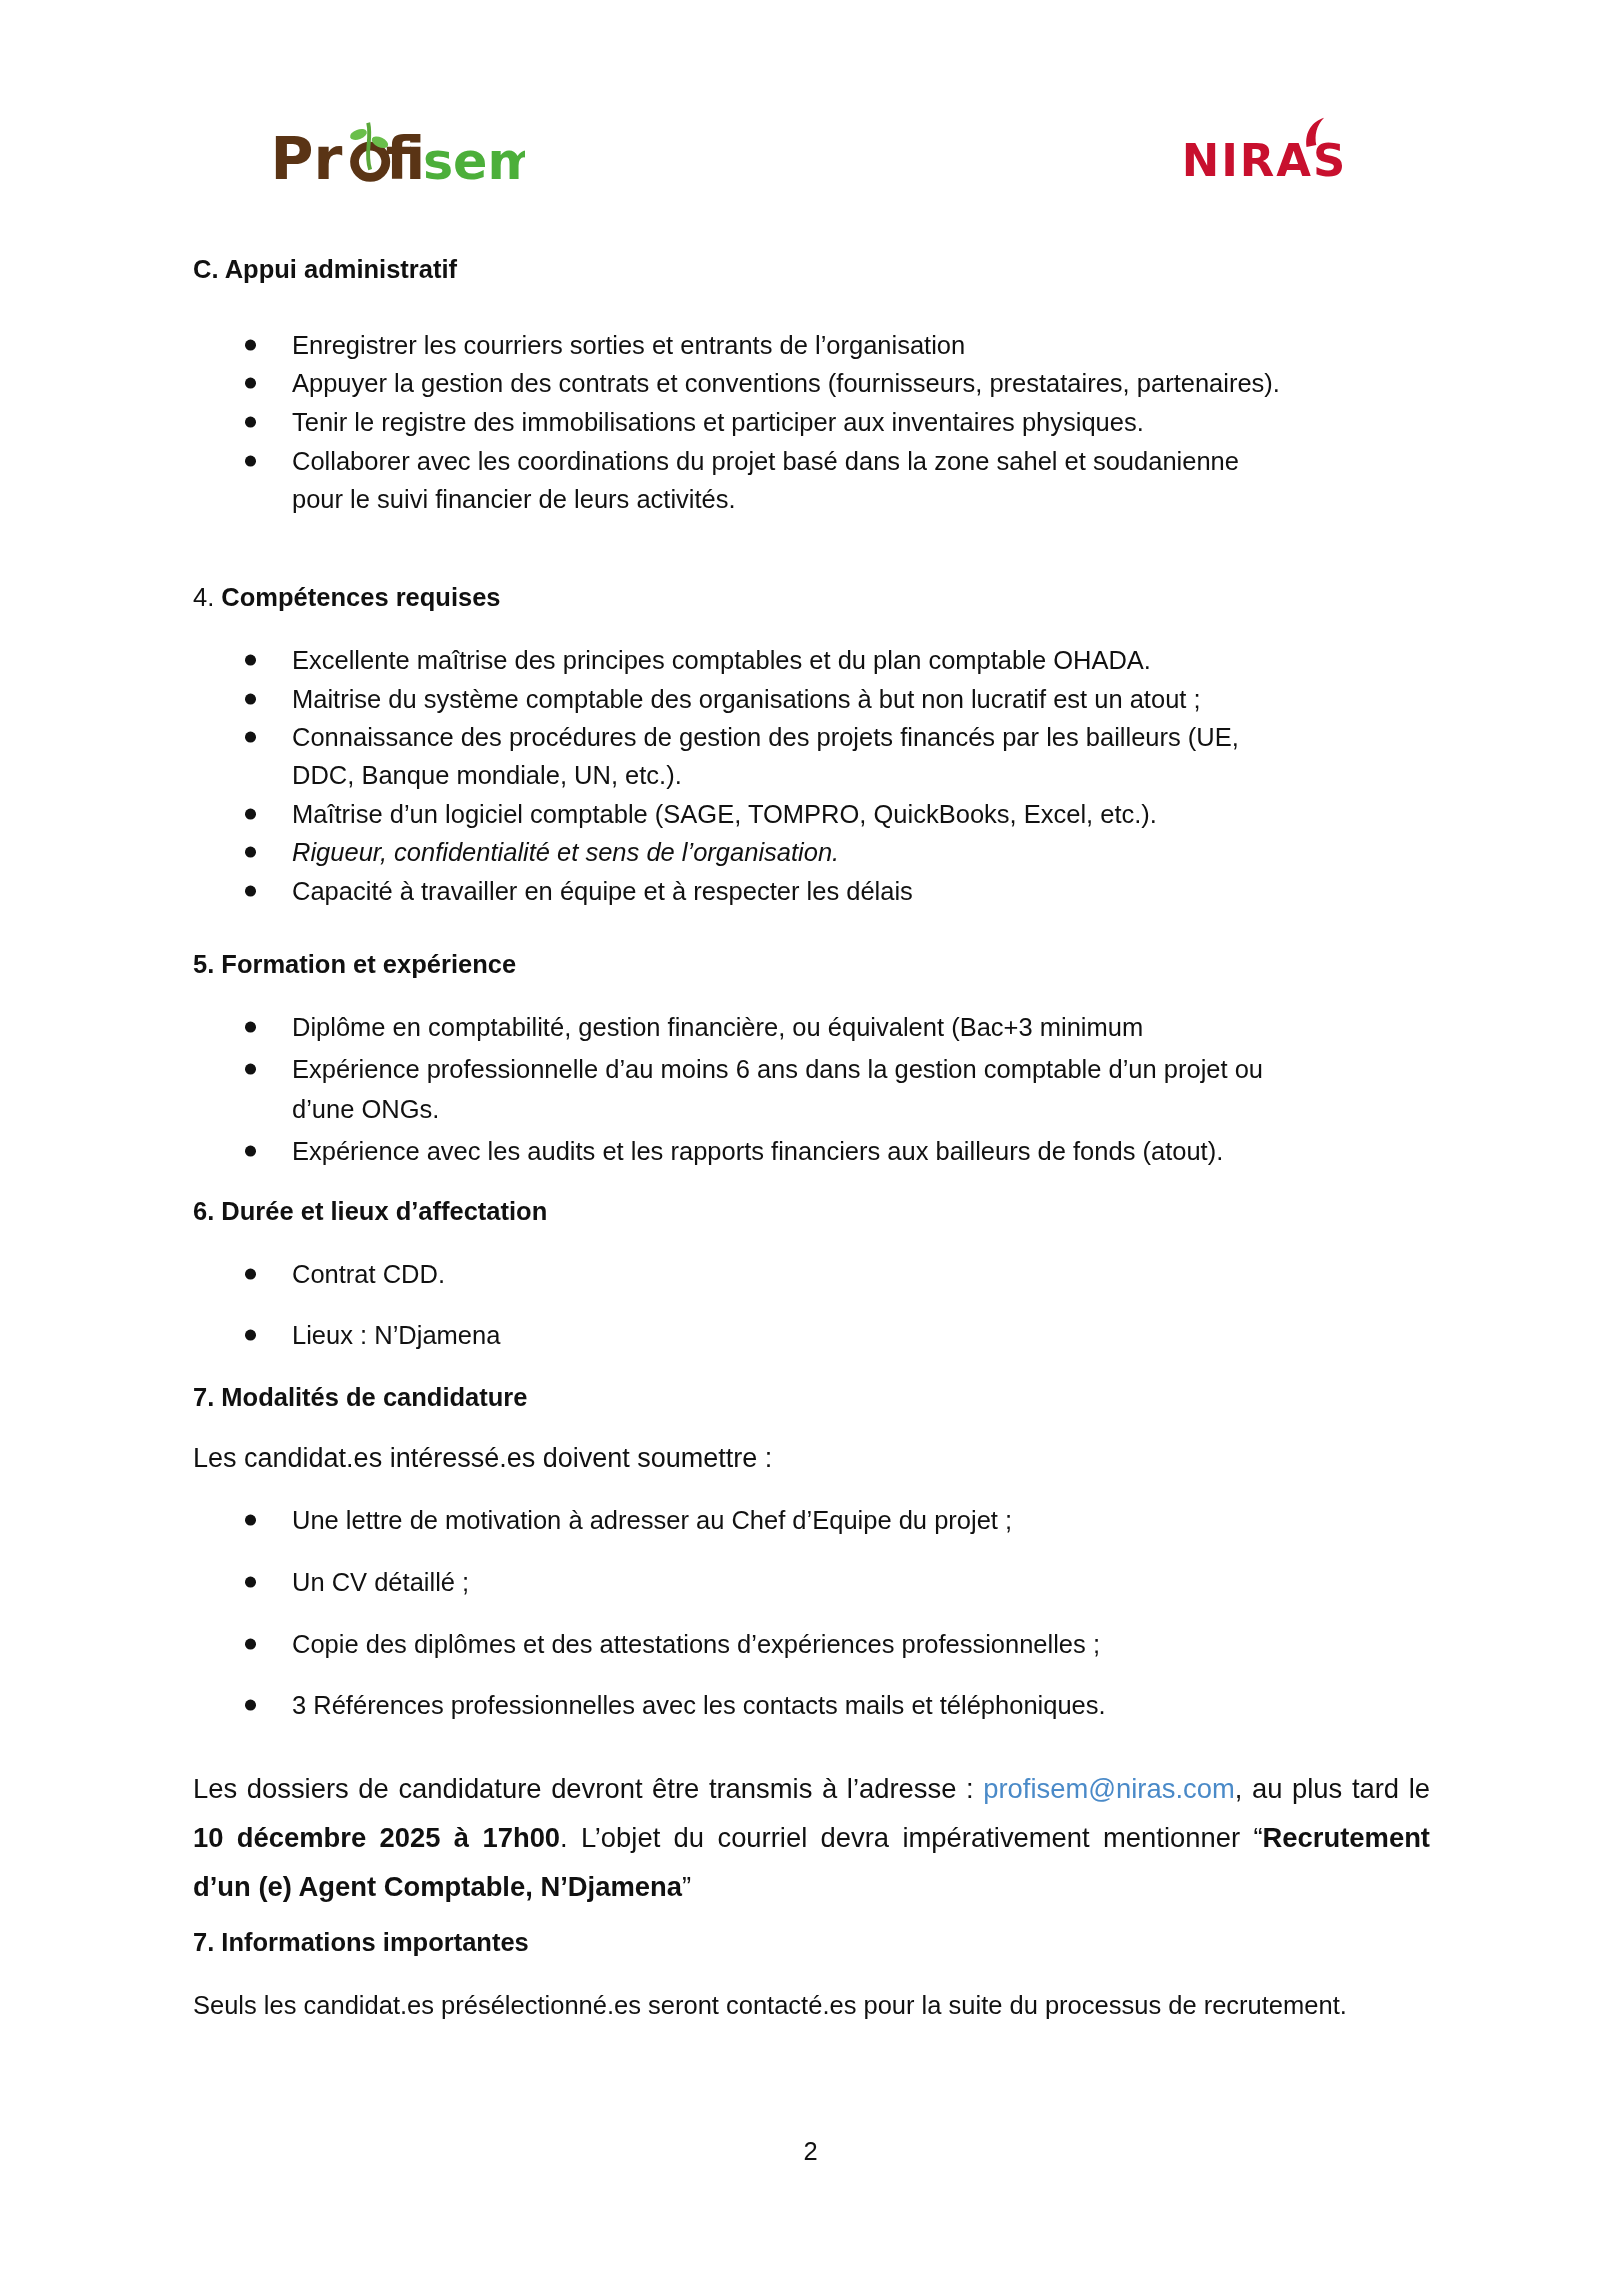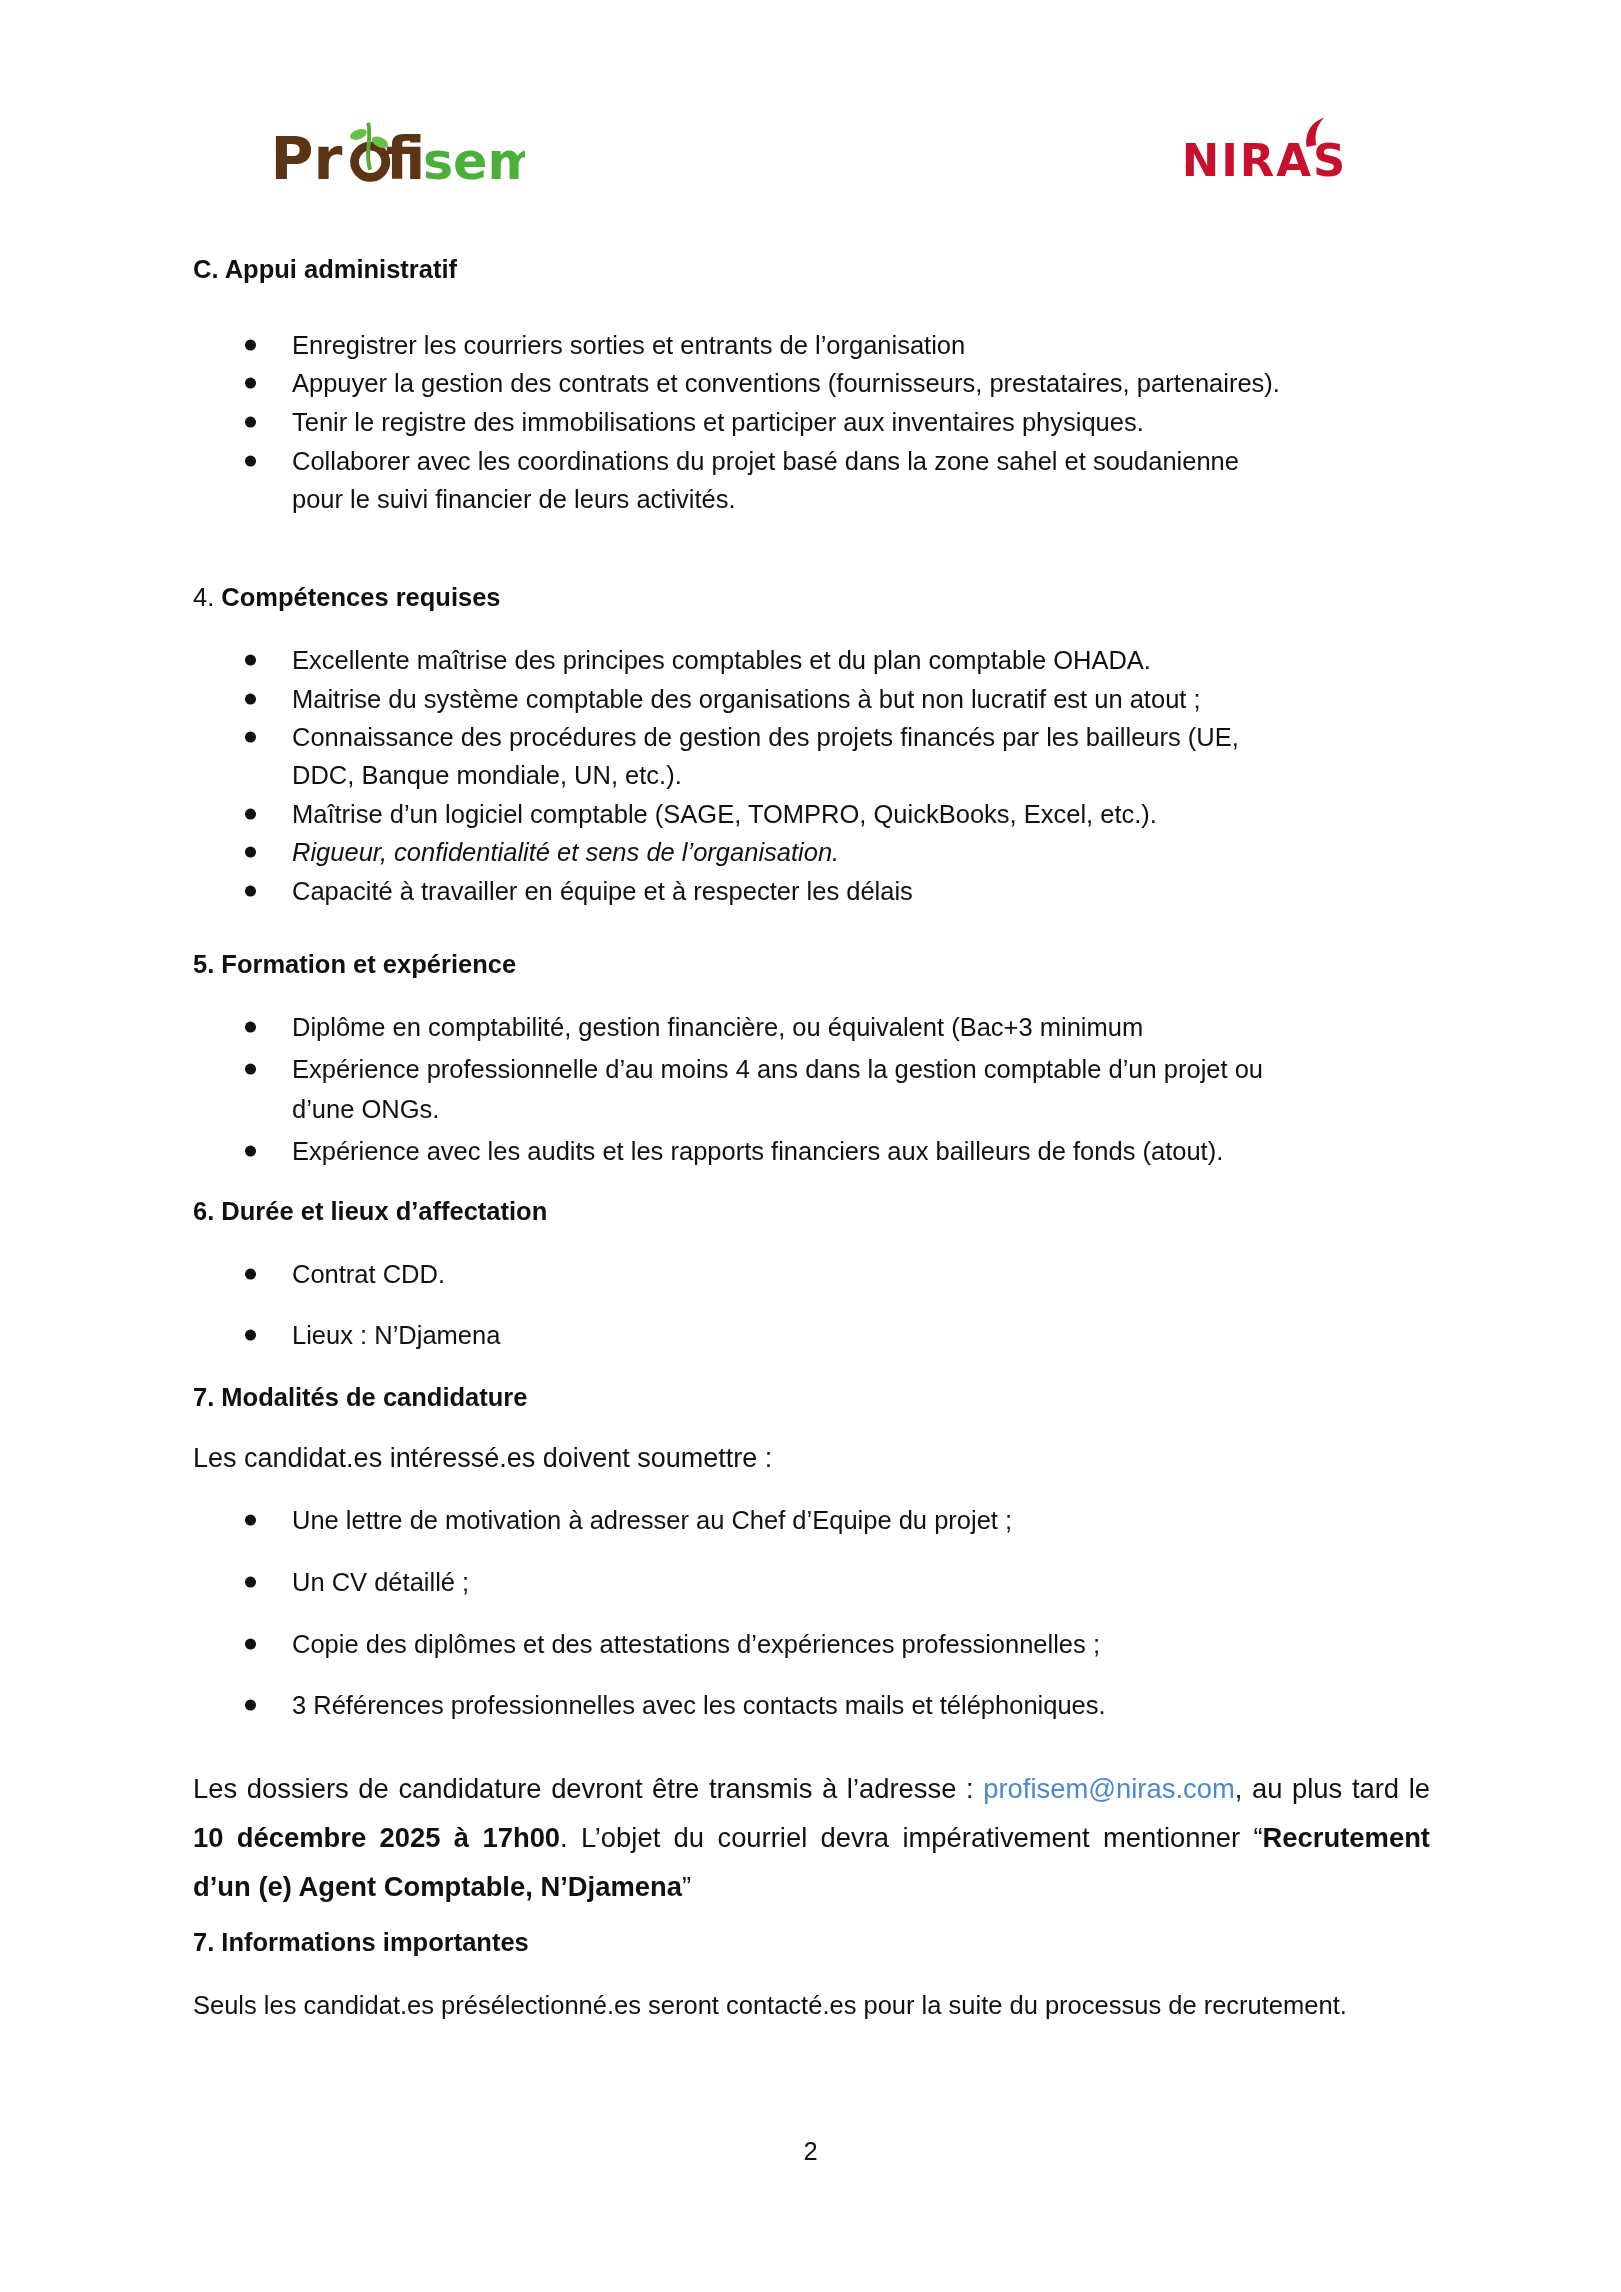--- a/index.html
+++ b/index.html
@@ -66,21 +66,21 @@
 <div class="bullet" style="top:852px;"></div>
 <div class="line" style="top:852px;font-style:italic;">Rigueur, confidentialité et sens de l’organisation.</div>
 <div class="bullet" style="top:891px;"></div>
 <div class="line" style="top:891px;">Capacité à travailler en équipe et à respecter les délais</div>
 
 <div class="head" style="top:964px;">5. Formation et expérience</div>
 
 <div class="bullet" style="top:1027px;"></div>
 <div class="line" style="top:1027px;">Diplôme en comptabilité, gestion financière, ou équivalent (Bac+3 minimum</div>
 <div class="bullet" style="top:1069px;"></div>
-<div class="line" style="top:1069px;">Expérience professionnelle d’au moins 4 ans dans la gestion comptable d’un projet ou</div>
+<div class="line" style="top:1069px;">Expérience professionnelle d’au moins 6 ans dans la gestion comptable d’un projet ou</div>
 <div class="line" style="top:1109px;">d’une ONGs.</div>
 <div class="bullet" style="top:1151px;"></div>
 <div class="line" style="top:1151px;">Expérience avec les audits et les rapports financiers aux bailleurs de fonds (atout).</div>
 
 <div class="head" style="top:1211px;">6. Durée et lieux d’affectation</div>
 
 <div class="bullet" style="top:1274px;"></div>
 <div class="line" style="top:1274px;">Contrat CDD.</div>
 <div class="bullet" style="top:1335px;"></div>
 <div class="line" style="top:1335px;">Lieux : N’Djamena</div>

